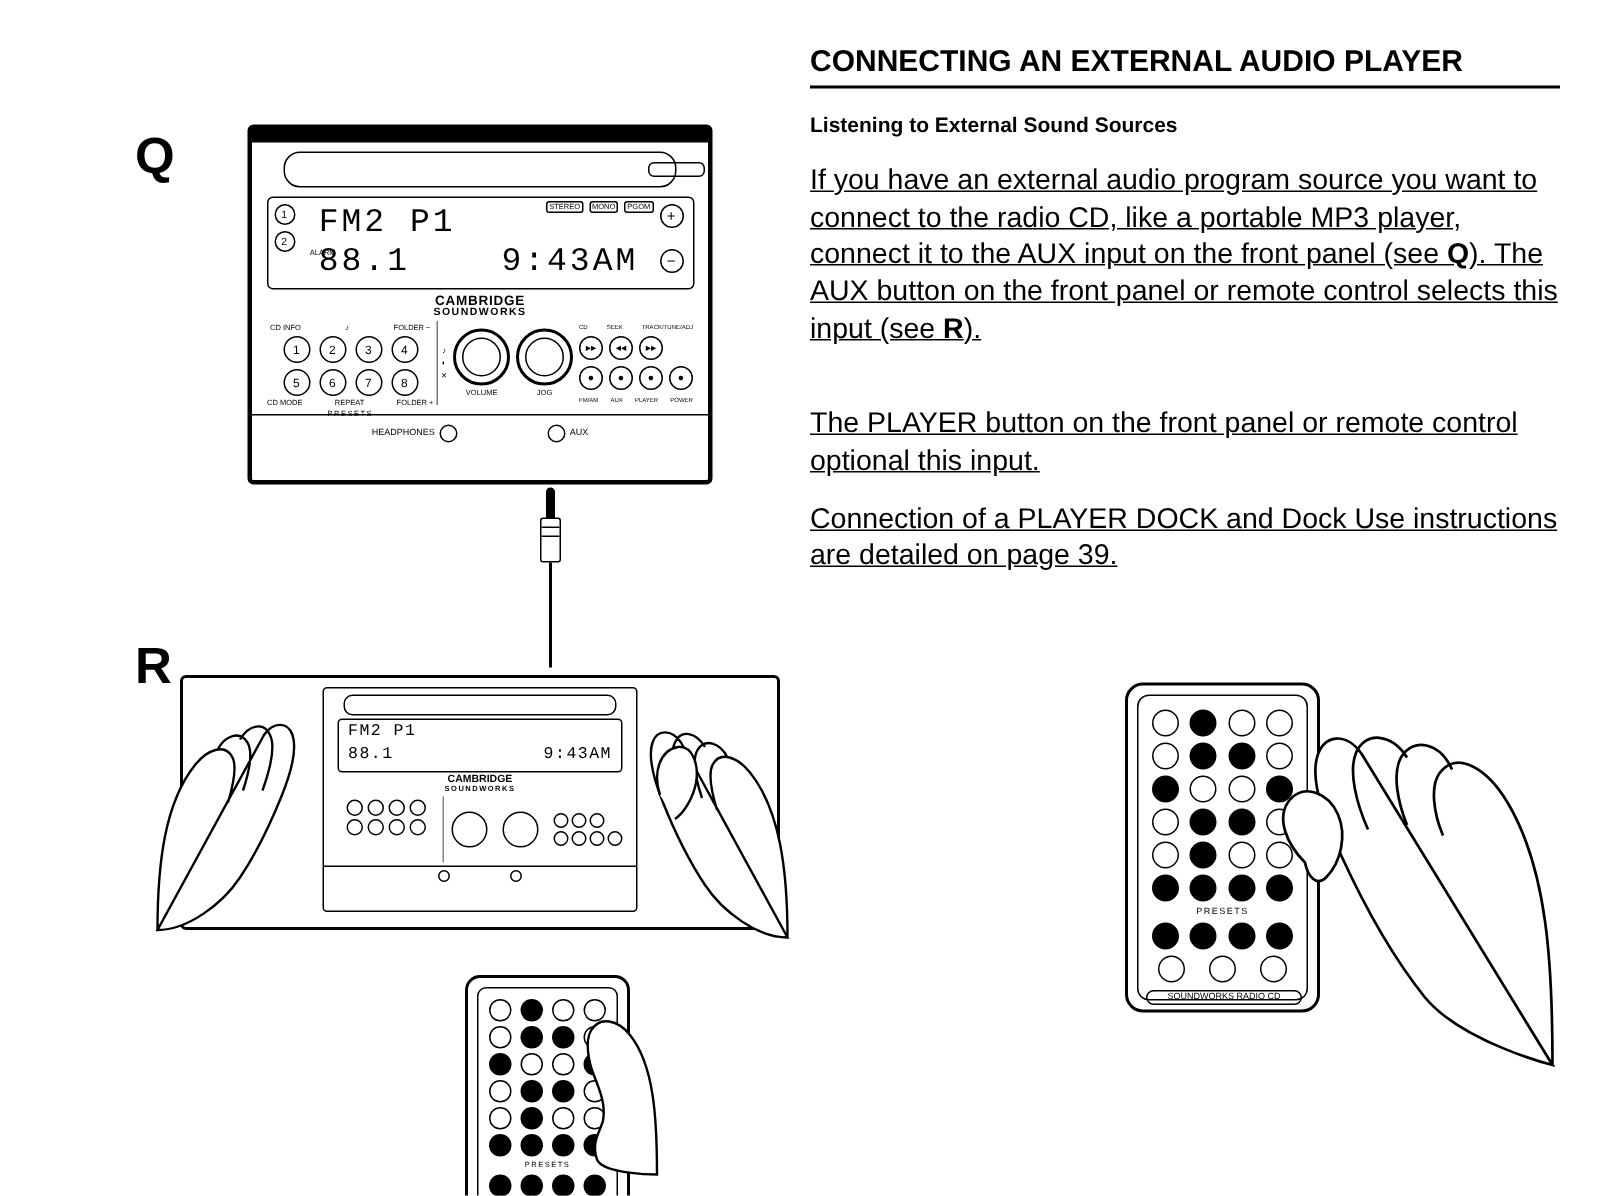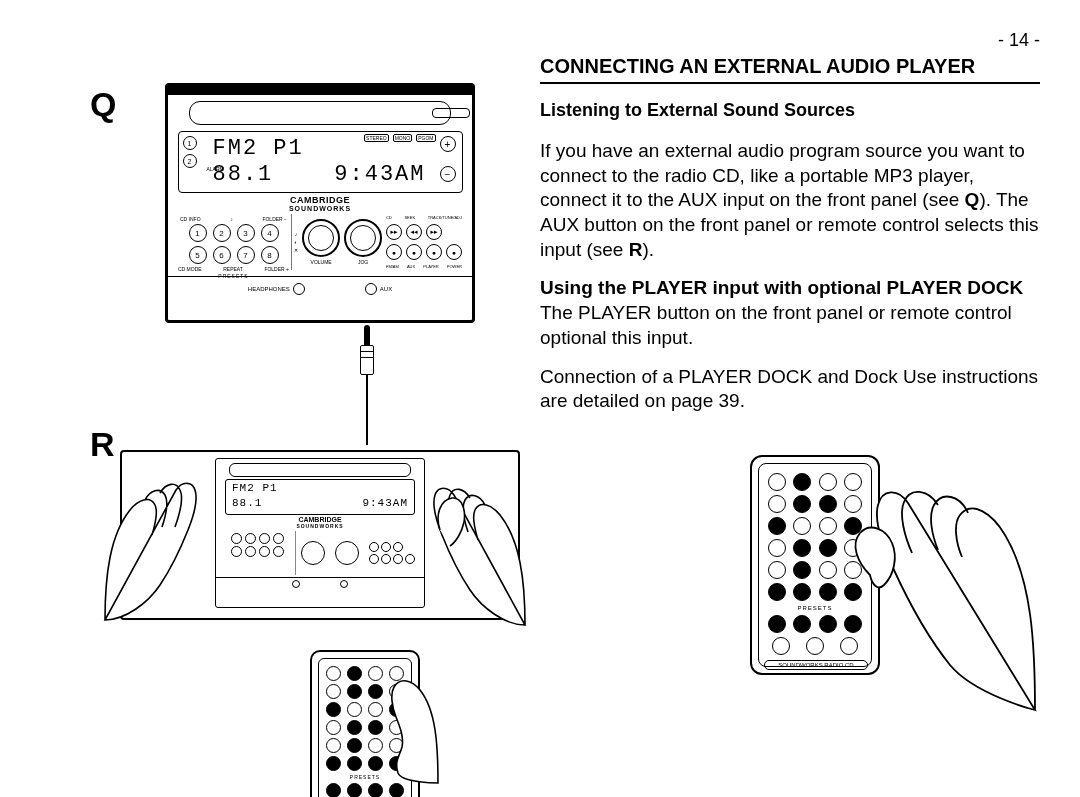--- a/index.html
+++ b/index.html
@@ -36,28 +36,28 @@
   }
   .section-title {
     font-weight: bold;
     font-size: 20px;
     border-bottom: 2px solid #000;
     padding-bottom: 4px;
     margin-bottom: 10px;
   }
   .subhead {
     font-weight: bold;
-    font-size: 18px;
+    font-size: 14px;
     margin: 16px 0 18px 0;
   }
   .body-text {
     font-size: 19px;
     line-height: 1.3;
   }
-  .body-text p { margin: 0 0 14px 0; }
+  .body-text p { margin: 0 0 14px 0; text-decoration: underline; }
   .bold { font-weight: bold; }
 
   
   .fig-label {
     font-size: 34px;
     font-weight: 900;
     position: absolute;
   }
   .fig-Q { left: 30px; top: 55px; font-family: Arial,Helvetica,sans-serif;}
   .fig-R { left: 30px; top: 395px; font-family: Arial,Helvetica,sans-serif;}
@@ -473,29 +473,28 @@
         </div>
       </div>
 
       <svg class="thumb1" viewBox="0 0 90 130">
         <path d="M88,128 C88,90 86,55 70,35 C62,25 50,22 44,32 C40,39 42,52 46,62 C50,72 54,82 52,92 C50,100 44,106 48,118 C52,128 88,128 88,128 Z" fill="#fff" stroke="#000" stroke-width="1.6"></path>
       </svg>
     </div>
   </div>
 
   <div class="right-col">
-    <div class="page-num">- 14 -</div>
     <div class="section-title">CONNECTING AN EXTERNAL AUDIO PLAYER</div>
     <div class="subhead">Listening to External Sound Sources</div>
     <div class="body-text">
       <p>
         <span>If you have an external audio program source you want to connect to the radio CD, like a portable MP3 player, connect it to the AUX input on the front panel (see </span><span class="bold">Q</span><span>). The AUX button on the front panel or remote control selects this input (see </span><span class="bold">R</span><span>).</span>
       </p>
       <p>
-        <span class="bold">Using the PLAYER input with optional PLAYER DOCK</span><br>
+        <br>
         <span>The PLAYER button on the front panel or remote control optional this input.</span>
       </p>
       <p>Connection of a PLAYER DOCK and Dock Use instructions are detailed on page 39.</p>
     </div>
   </div>
 
   <div class="remote2-group">
     <div class="remote2 remote">
       <div class="remote-inner">
         <div class="brow">

